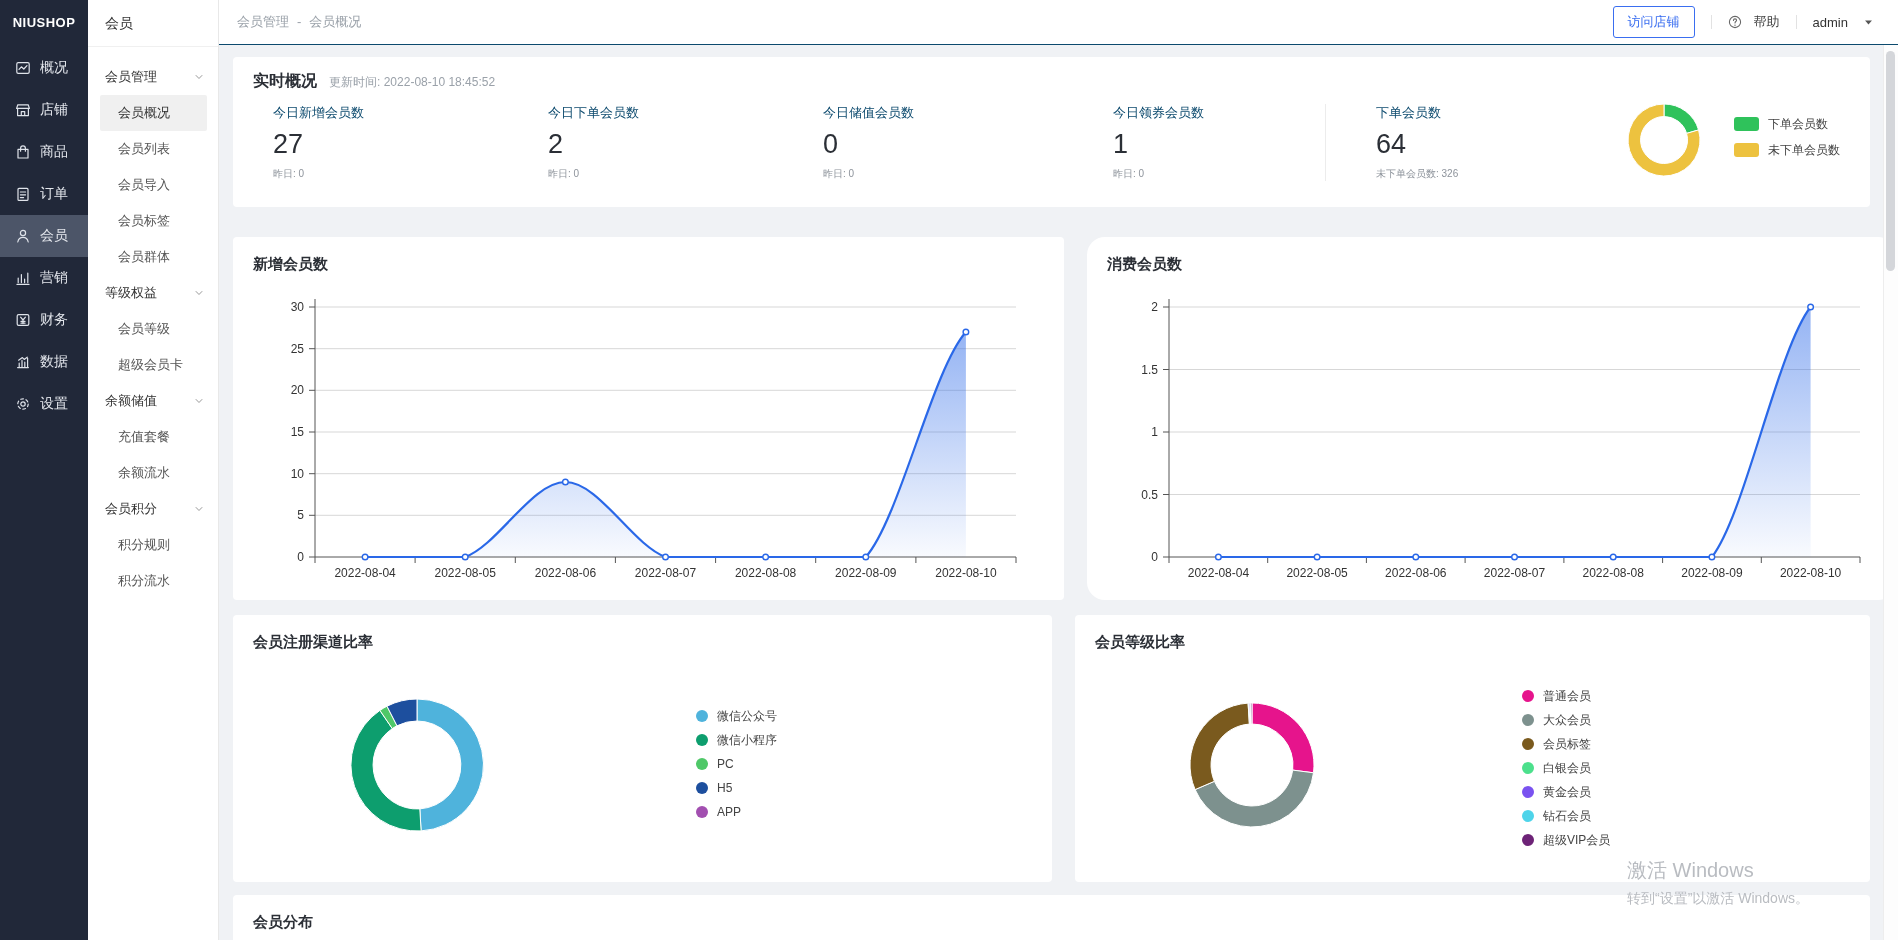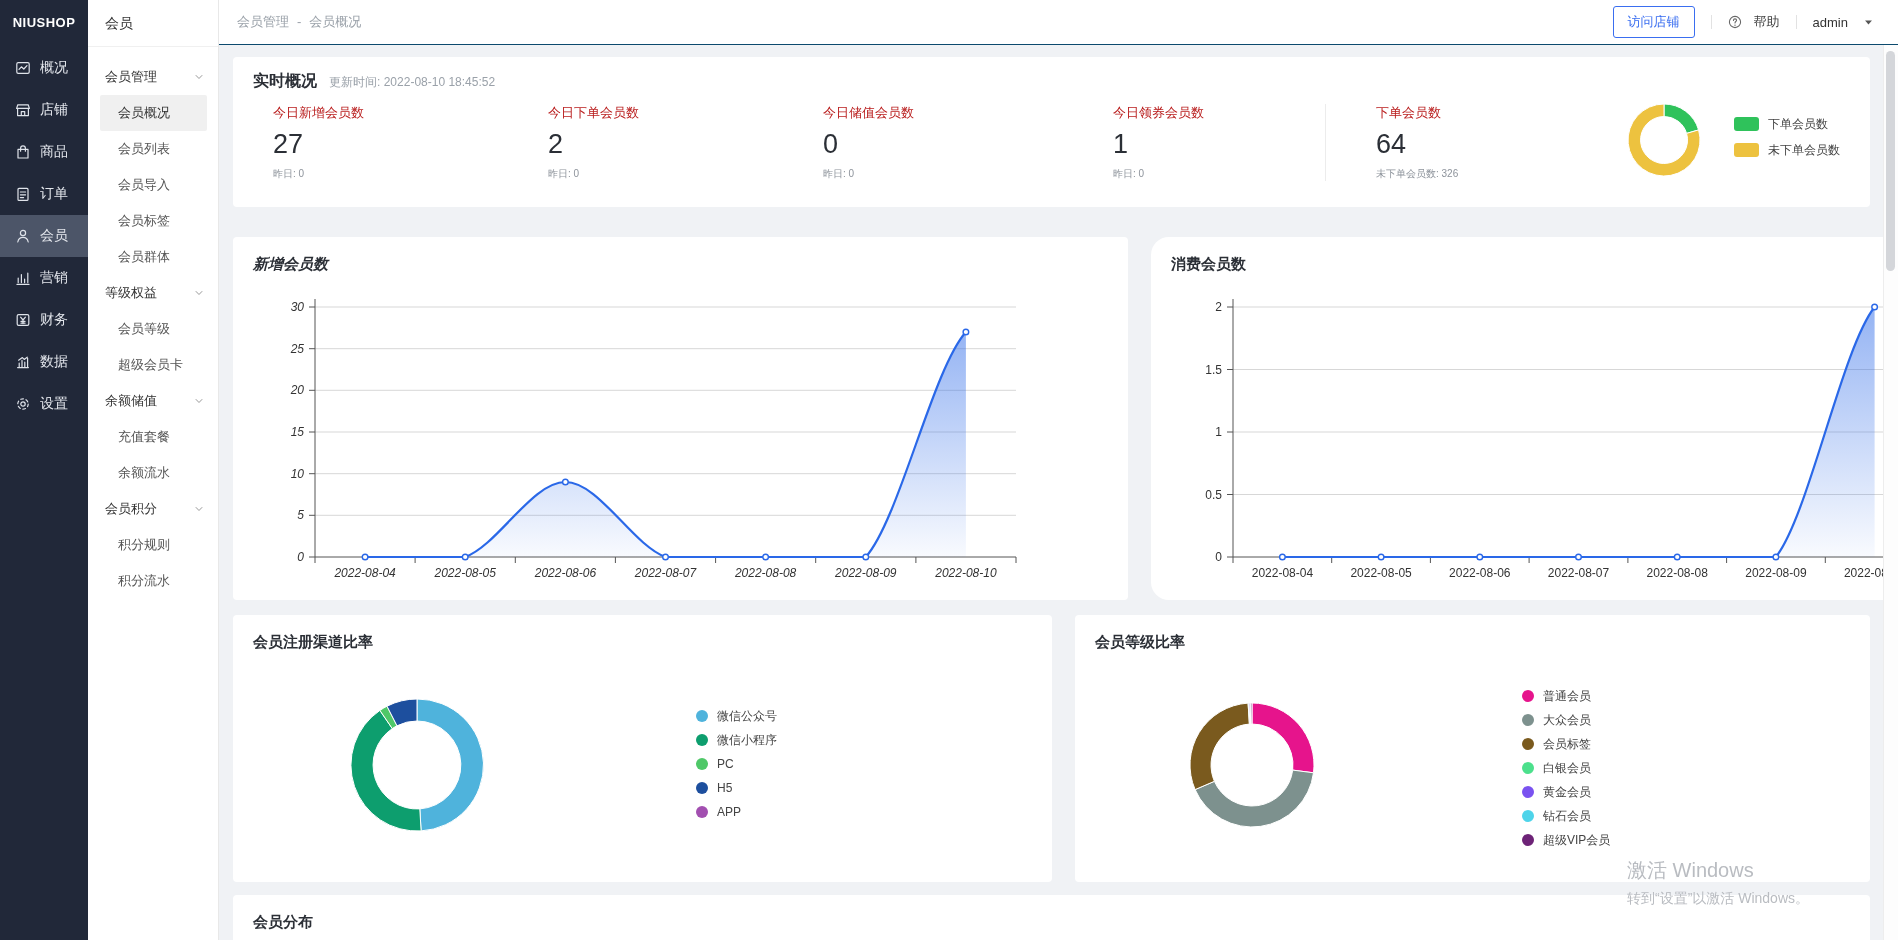--- a/index.html
+++ b/index.html
@@ -43,38 +43,38 @@
   
   main{position:absolute;left:219px;top:45px;width:1665px;height:895px;padding:12px 14px 0 14px;box-sizing:border-box;overflow:hidden;}
   .card{background:#fff;border-radius:4px;}
   .card h3{margin:0;font-size:15px;color:#2b2f36;}
 
   .overview-card{height:150px;padding:14px 20px;box-sizing:border-box;margin-bottom:30px;}
   .ov-title{display:flex;align-items:baseline;gap:12px;}
   .ov-title h2{margin:0;font-size:16px;color:#2b2f36;}
   .updated{font-size:12px;color:#9aa1a9;}
   .stats-row{display:flex;align-items:center;padding-left:20px;margin-top:10px;}
-  .stat .lb{font-size:13px;color:#b91c1c;}
+  .stat .lb{font-size:13px;color:#0c4a6e;}
   .stat .val{font-size:27px;color:#2b2f36;margin-top:7px;}
   .stat .sub{font-size:10px;color:#8d939b;margin-top:7px;}
   #statsMain .stat:nth-child(1){width:275px;}
   #statsMain .stat:nth-child(2){width:275px;}
   #statsMain .stat:nth-child(3){width:290px;}
   #statsMain .stat:nth-child(4){width:212px;}
   #statsMain{display:flex;}
   .stat5wrap{border-left:1px solid #ececec;padding-left:50px;width:250px;}
   .stats-legend{margin-left:32px;margin-bottom:10px;}
   .lg-row{display:flex;align-items:center;gap:9px;font-size:12px;color:#444;cursor:pointer;}
   .stats-legend .lg-row{height:26px;}
   .sw-rect{width:25px;height:14px;border-radius:3px;flex:0 0 auto;}
   .dot{width:12px;height:12px;border-radius:50%;flex:0 0 auto;}
 
   .row2{display:flex;gap:23px;margin-bottom:15px;}
   .chart-card{height:363px;padding:18px 20px;box-sizing:border-box;}
-  .chart-card.c-left{width:895px;flex:0 0 auto;font-style:italic;}
+  .chart-card.c-left{width:831px;flex:0 0 auto;}
   .chart-card.c-right{flex:1;border-radius:18px;}
   .chart-mount{margin-top:8px;}
 
   .row3{display:flex;gap:23px;margin-bottom:13px;}
   .donut-card{height:267px;padding:18px 20px;box-sizing:border-box;position:relative;}
   .donut-card.c-left{width:819px;flex:0 0 auto;}
   .donut-card.c-right{flex:1;}
   .donut-body{position:relative;height:200px;margin-top:7px;}
   .donut-mount{position:absolute;}
   .donut-legend{position:absolute;display:flex;flex-direction:column;}

